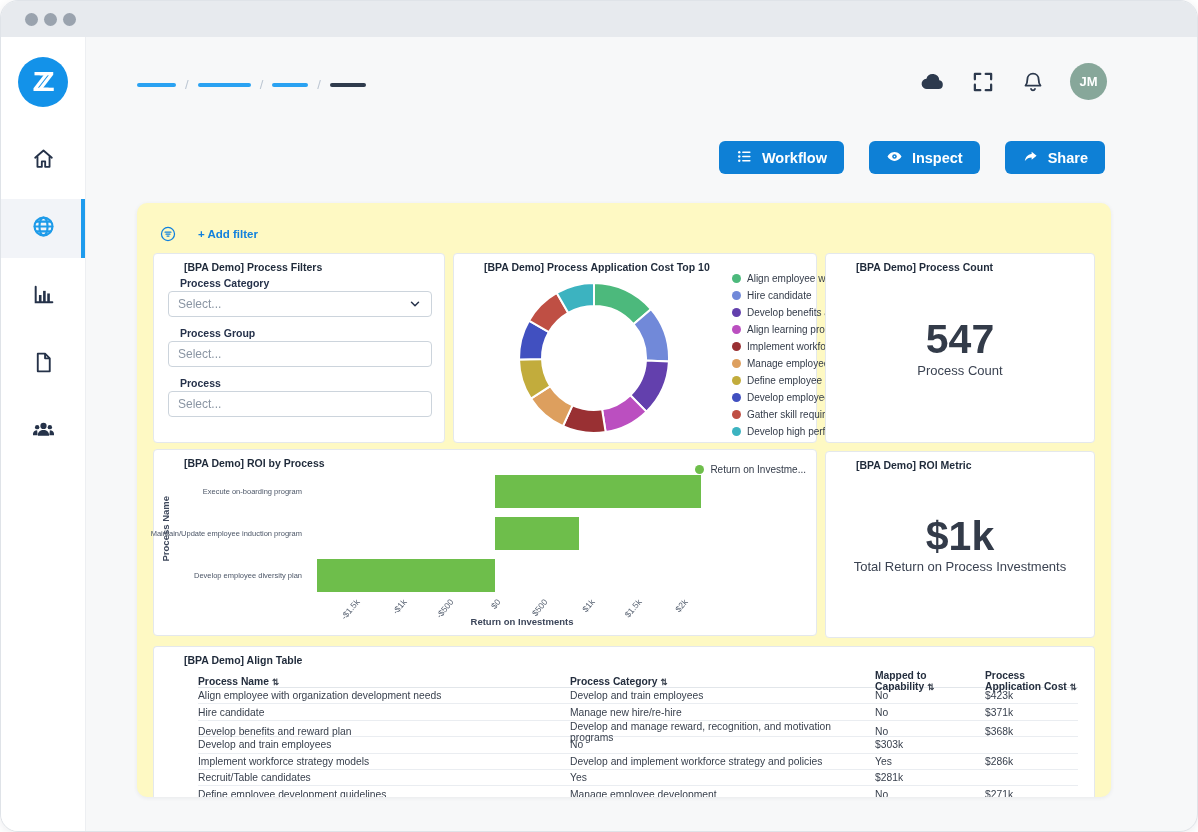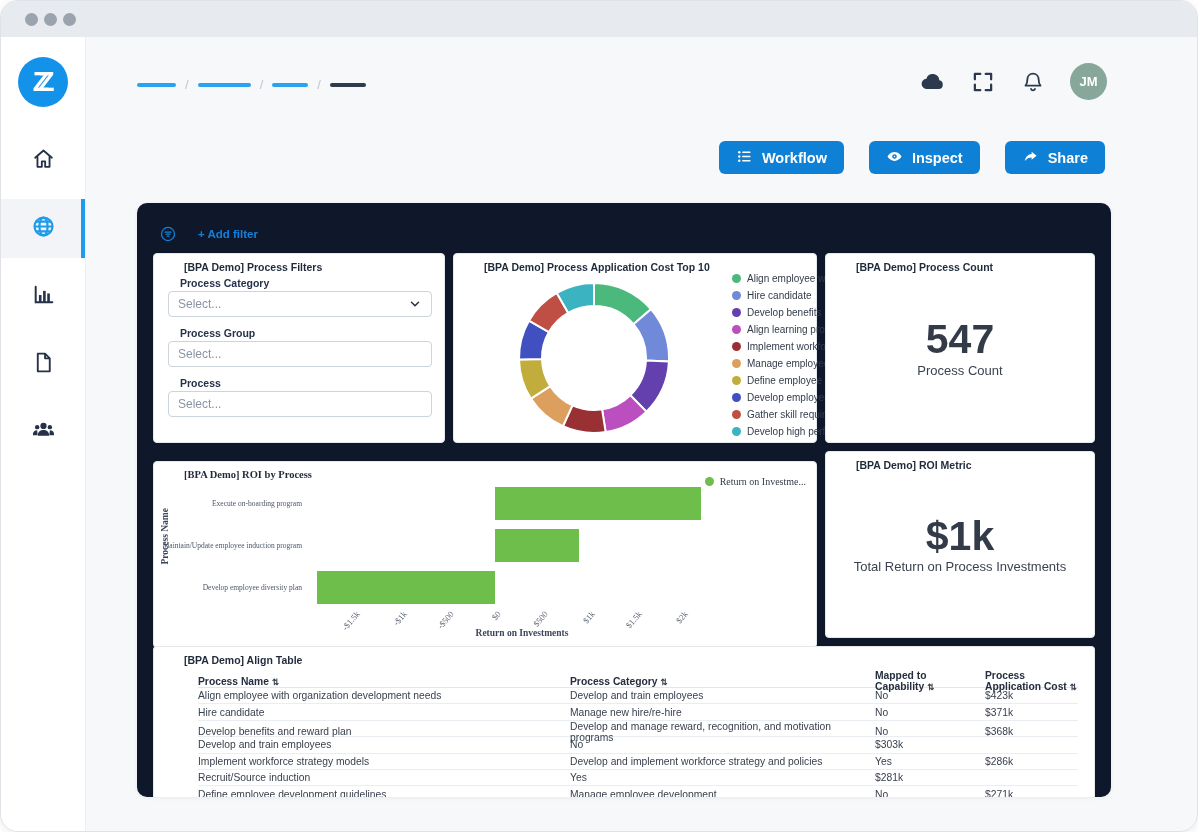--- a/index.html
+++ b/index.html
@@ -41,21 +41,21 @@
   .actions { position: absolute; top: 104px; right: 92px; display: flex; gap: 25px; }
   .btn {
     height: 33px; padding: 0 17px; background: #0e80d6; border: none; border-radius: 6px;
     color: #fff; font-weight: bold; font-size: 14.5px; font-family: inherit;
     display: flex; align-items: center; gap: 9px; cursor: pointer;
   }
   .btn svg { width: 17px; height: 17px; }
   
   .content {
     position: absolute; left: 51px; top: 166px; width: 974px; height: 594px;
-    background: #0f172a; border-radius: 10px; box-shadow: 0 1px 4px rgba(30,40,60,.07);
+    background: #fef9c3; border-radius: 10px; box-shadow: 0 1px 4px rgba(30,40,60,.07);
   }
   .filterbar { position: absolute; left: 22px; top: 22px; display: flex; align-items: center; gap: 21px; }
   .filterbar .icn { width: 18px; height: 18px; cursor: pointer; }
   .addfilter { color: #1181dd; font-size: 11.5px; font-weight: bold; cursor: pointer; }
   .panel { position: absolute; background: #fff; border: 1px solid #e4e8ec; border-radius: 4px; }
   .panel-title { position: absolute; left: 10px; top: 7px; font-size: 10.5px; font-weight: bold; color: #1f2a3a; white-space: nowrap; padding-left: 20px; }
   
   .f-label { position: absolute; left: 26px; font-size: 10.5px; font-weight: bold; color: #25314a; }
   .f-select {
     position: absolute; left: 14px; width: 264px; height: 26px; border: 1px solid #ccd4dc; border-radius: 4px;
@@ -297,21 +297,21 @@
       </div>
 
       <div class="panel" style="left:688px; top:50px; width:270px; height:190px;">
         <div class="panel-title">[BPA Demo] Process Count</div>
         <div class="metric-body">
           <div class="metric-value">547</div>
           <div class="metric-label">Process Count</div>
         </div>
       </div>
 
-      <div class="panel" style="left:16px; top:258px; width:664px; height:187px;font-family:Liberation Serif, serif;">
+      <div class="panel" style="left:16px; top:246px; width:664px; height:187px;">
         <div class="panel-title">[BPA Demo] ROI by Process</div>
         <div class="bar-legend">
           <span class="bar-legend-dot" id="bar-legend-dot" style="background: rgb(110, 190, 75);"></span>
           <span class="bar-legend-txt">Return on Investme...</span>
         </div>
         <div class="y-axis-label">Process Name</div>
         <div id="bar-plot">
             <div class="bar-cat" style="top: 25px;">Execute on-boarding program</div>
             <div class="bar" style="top: 25px; left: 341px; width: 206.14px; background: rgb(110, 190, 75);"></div>
             <div class="bar-cat" style="top: 67px;">Maintain/Update employee induction program</div>
@@ -370,21 +370,21 @@
               <div>No</div>
               <div>$303k</div>
             </div>
             <div class="tbl-row">
               <div>Implement workforce strategy models</div>
               <div>Develop and implement workforce strategy and policies</div>
               <div>Yes</div>
               <div>$286k</div>
             </div>
             <div class="tbl-row">
-              <div>Recruit/Source induction</div>
+              <div>Recruit/Table candidates</div>
               <div>Yes</div>
               <div>$281k</div>
             </div>
             <div class="tbl-row">
               <div>Define employee development guidelines</div>
               <div>Manage employee development</div>
               <div>No</div>
               <div>$271k</div>
             </div>
           </div>

